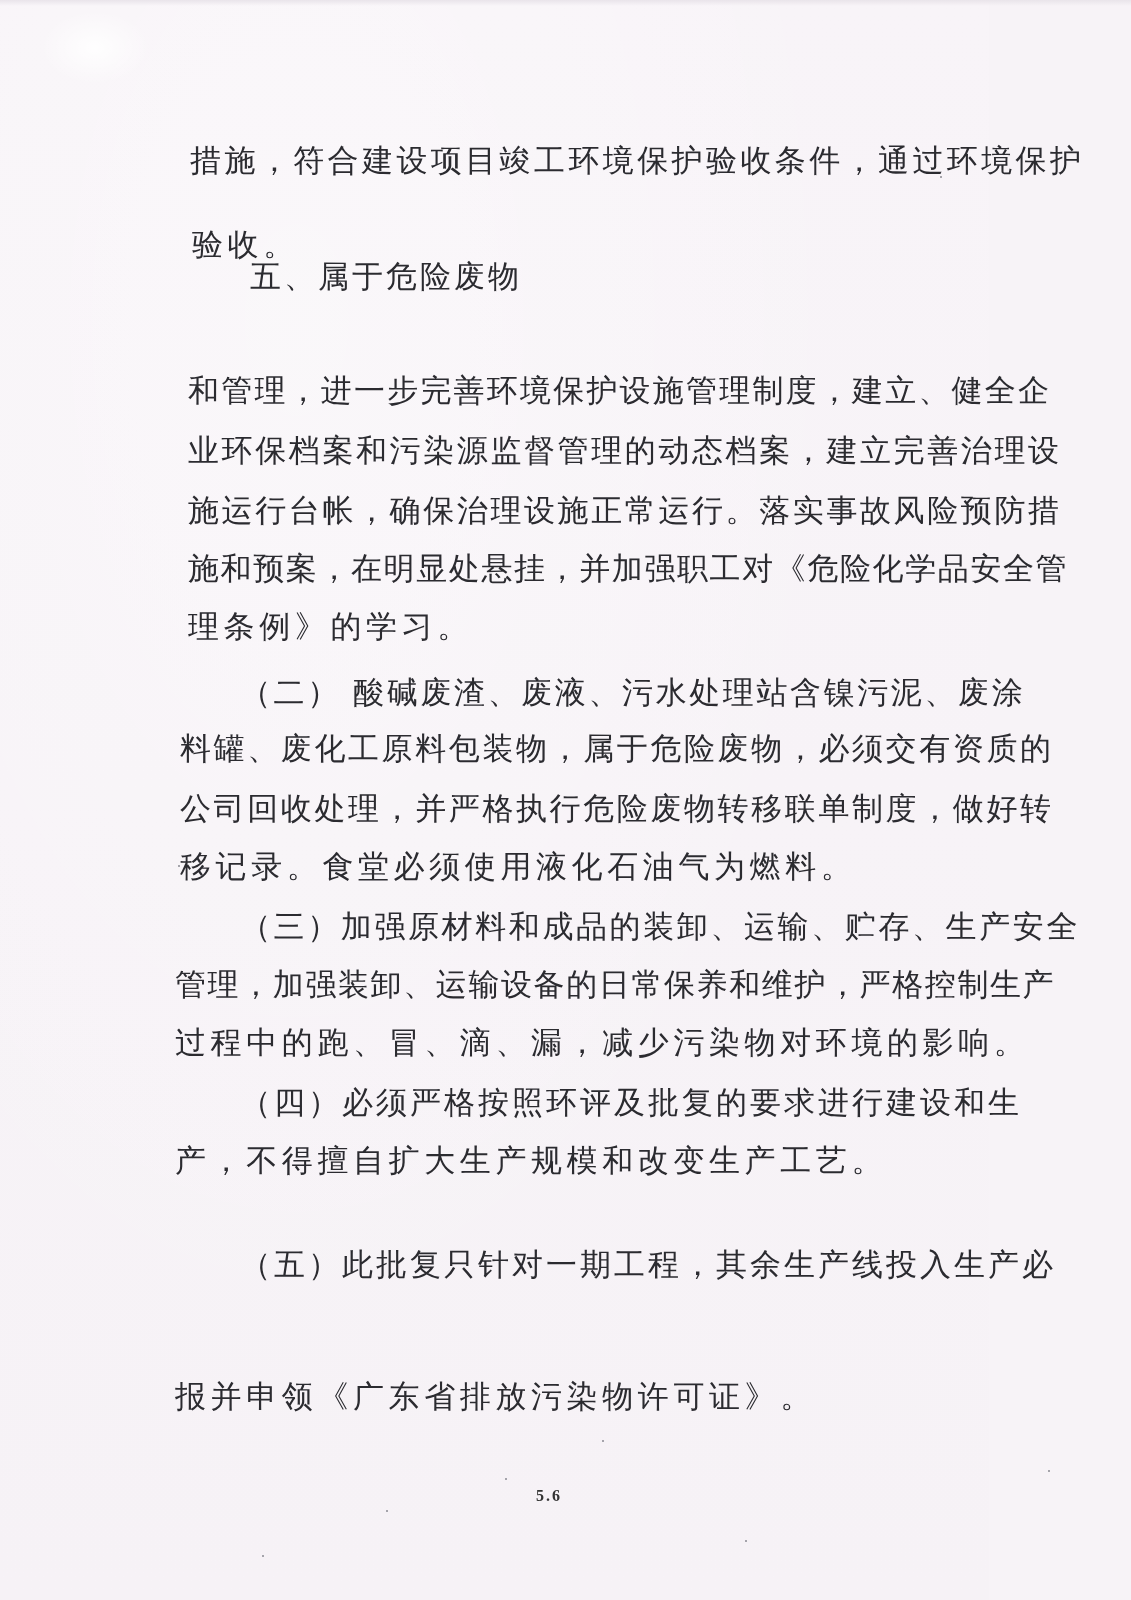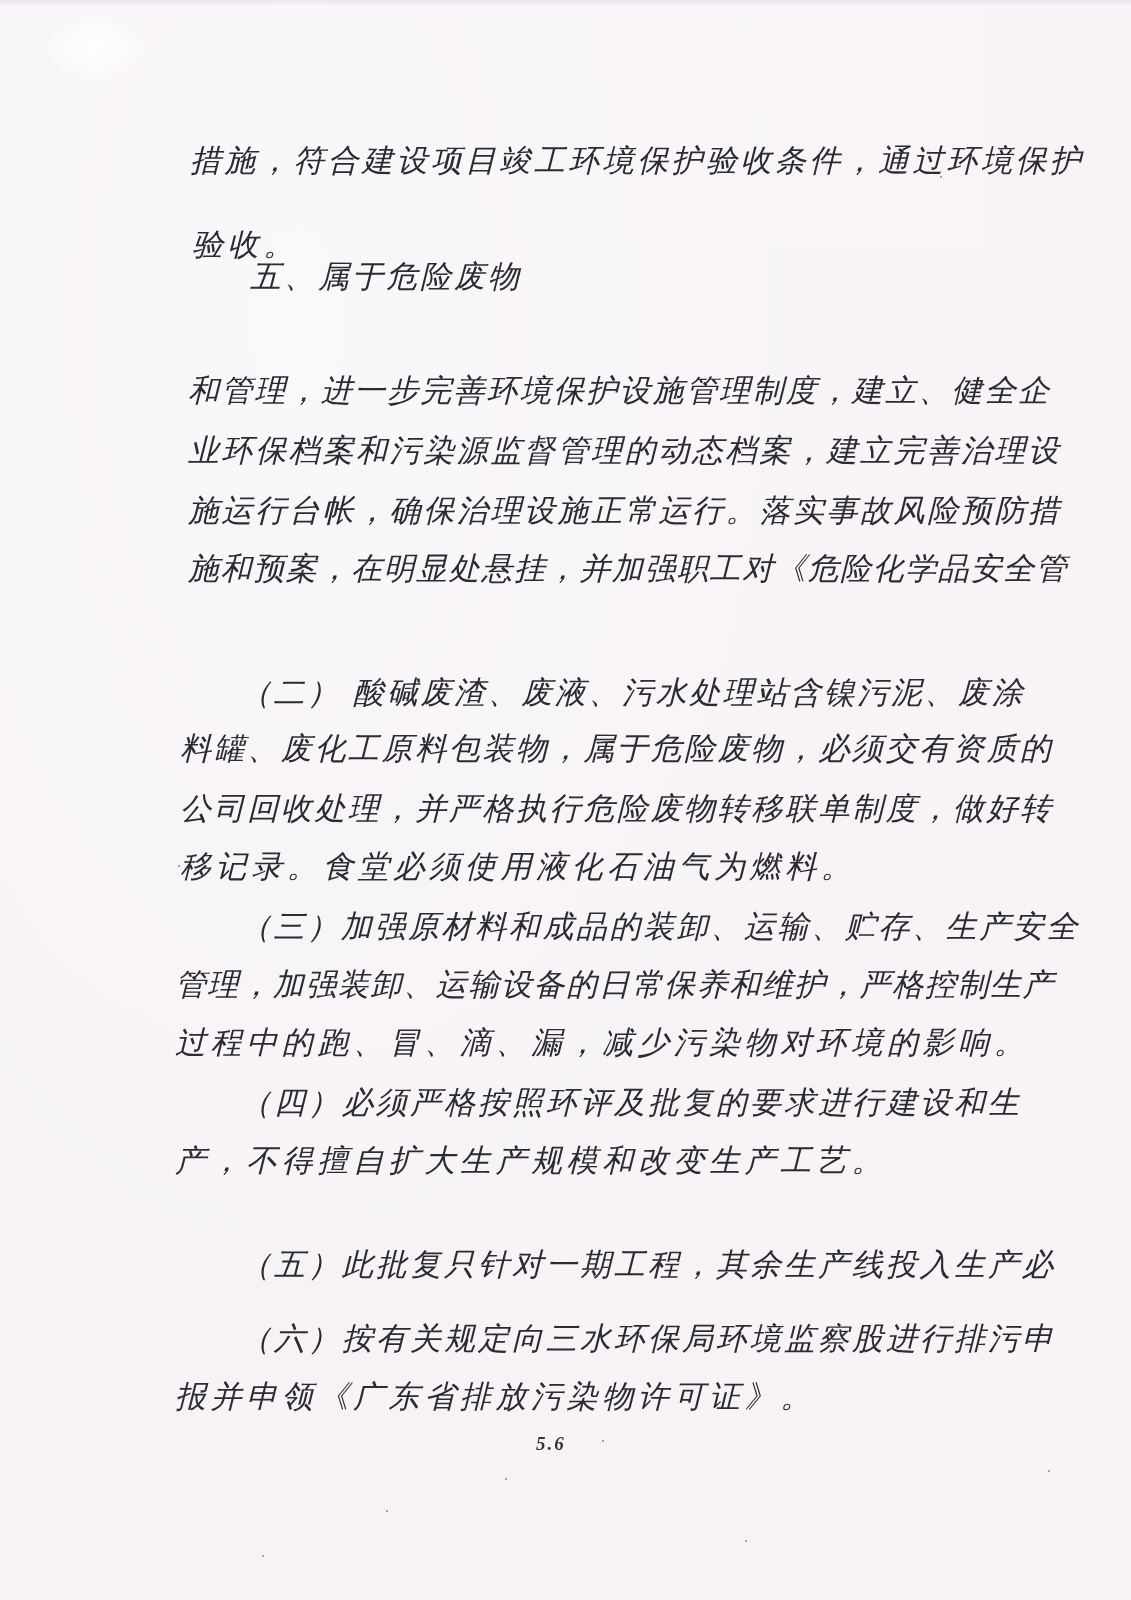--- a/index.html
+++ b/index.html
@@ -15,21 +15,20 @@
       font-family: "DejaVu Serif", "Liberation Serif", serif;
       color: #2a2a2e;
     }
     .page {
       position: absolute;
       left: 0; top: 0;
       width: 989px; height: 1600px;
       background:
         radial-gradient(ellipse at 30% 20%, rgba(255,255,255,0.35), rgba(255,255,255,0) 60%),
         linear-gradient(180deg, #f8f4f8 0%, #f6f2f6 100%);
-      font-style: italic;
     }
     .scan-edge {
       position: absolute;
       left: 0; top: 0;
       width: 1131px; height: 6px;
       background: linear-gradient(180deg, #e9e4ea, rgba(246,242,246,0));
     }
     .scan-smudge {
       position: absolute;
       left: 40px; top: 10px;
@@ -40,22 +39,22 @@
       position: absolute;
       font-size: 31px;
       line-height: 40px;
       letter-spacing: 4.6px;
       white-space: nowrap;
       color: #2b2b30;
     }
     .page-number {
       position: absolute;
       left: 536px;
-      top: 1433px;
-      font-size: 19px;
+      top: 1487px;
+      font-size: 16px;
       font-family: "Liberation Serif", serif;
       font-weight: bold;
       color: #333;
       letter-spacing: 2px;
     }
     .speck {
       position: absolute;
       width: 2px; height: 2px;
       border-radius: 1px;
       background: #8a8a92;
@@ -70,36 +69,36 @@
 
   <div class="line" style="left:190px; top:140px; letter-spacing:3.4px;">措施，符合建设项目竣工环境保护验收条件，通过环境保护</div>
   <div class="line" style="left:192px; top:196px;margin-top:28px;">验收。</div>
 
   <div class="line" style="left:250px; top:256px; letter-spacing:3px;">五、属于危险废物</div>
 
   <div class="line" style="left:188px; top:370px; letter-spacing:2.2px;">和管理，进一步完善环境保护设施管理制度，建立、健全企</div>
   <div class="line" style="left:188px; top:430px; letter-spacing:2.6px;">业环保档案和污染源监督管理的动态档案，建立完善治理设</div>
   <div class="line" style="left:188px; top:490px; letter-spacing:2.6px;">施运行台帐，确保治理设施正常运行。落实事故风险预防措</div>
   <div class="line" style="left:188px; top:548px; letter-spacing:1.6px;">施和预案，在明显处悬挂，并加强职工对《危险化学品安全管</div>
+  <div class="line" style="left:188px; top:606px;">理条例》的学习。</div>
 
   <div class="line" style="left:240px; top:672px; letter-spacing:2.6px;">（二） 酸碱废渣、废液、污水处理站含镍污泥、废涂</div>
   <div class="line" style="left:180px; top:728px; letter-spacing:2.6px;">料罐、废化工原料包装物，属于危险废物，必须交有资质的</div>
   <div class="line" style="left:180px; top:788px; letter-spacing:2.6px;">公司回收处理，并严格执行危险废物转移联单制度，做好转</div>
   <div class="line" style="left:180px; top:846px;">移记录。食堂必须使用液化石油气为燃料。</div>
 
   <div class="line" style="left:240px; top:906px; letter-spacing:2.6px;">（三）加强原材料和成品的装卸、运输、贮存、生产安全</div>
   <div class="line" style="left:175px; top:964px; letter-spacing:1.6px;">管理，加强装卸、运输设备的日常保养和维护，严格控制生产</div>
   <div class="line" style="left:175px; top:1022px;">过程中的跑、冒、滴、漏，减少污染物对环境的影响。</div>
 
   <div class="line" style="left:240px; top:1082px; letter-spacing:3px;">（四）必须严格按照环评及批复的要求进行建设和生</div>
   <div class="line" style="left:175px; top:1140px;">产，不得擅自扩大生产规模和改变生产工艺。</div>
 
   <div class="line" style="left:240px; top:1200px; letter-spacing:3px;margin-top:44px;">（五）此批复只针对一期工程，其余生产线投入生产必</div>
 
-  <div class="line" style="left:240px; top:1318px; letter-spacing:3px;">（六）按有关规定向三水环保局环境监察股进行排污申</div>
   <div class="line" style="left:175px; top:1376px;">报并申领《广东省排放污染物许可证》。</div>
 
   <div class="page-number">5.6</div>
 
   <div class="speck" style="left:940px; top:176px;"></div>
   <div class="speck" style="left:178px; top:865px;"></div>
   <div class="speck" style="left:602px; top:1440px;"></div>
   <div class="speck" style="left:386px; top:1510px;"></div>
   <div class="speck" style="left:505px; top:1478px;"></div>
   <div class="speck" style="left:745px; top:1540px;"></div>

